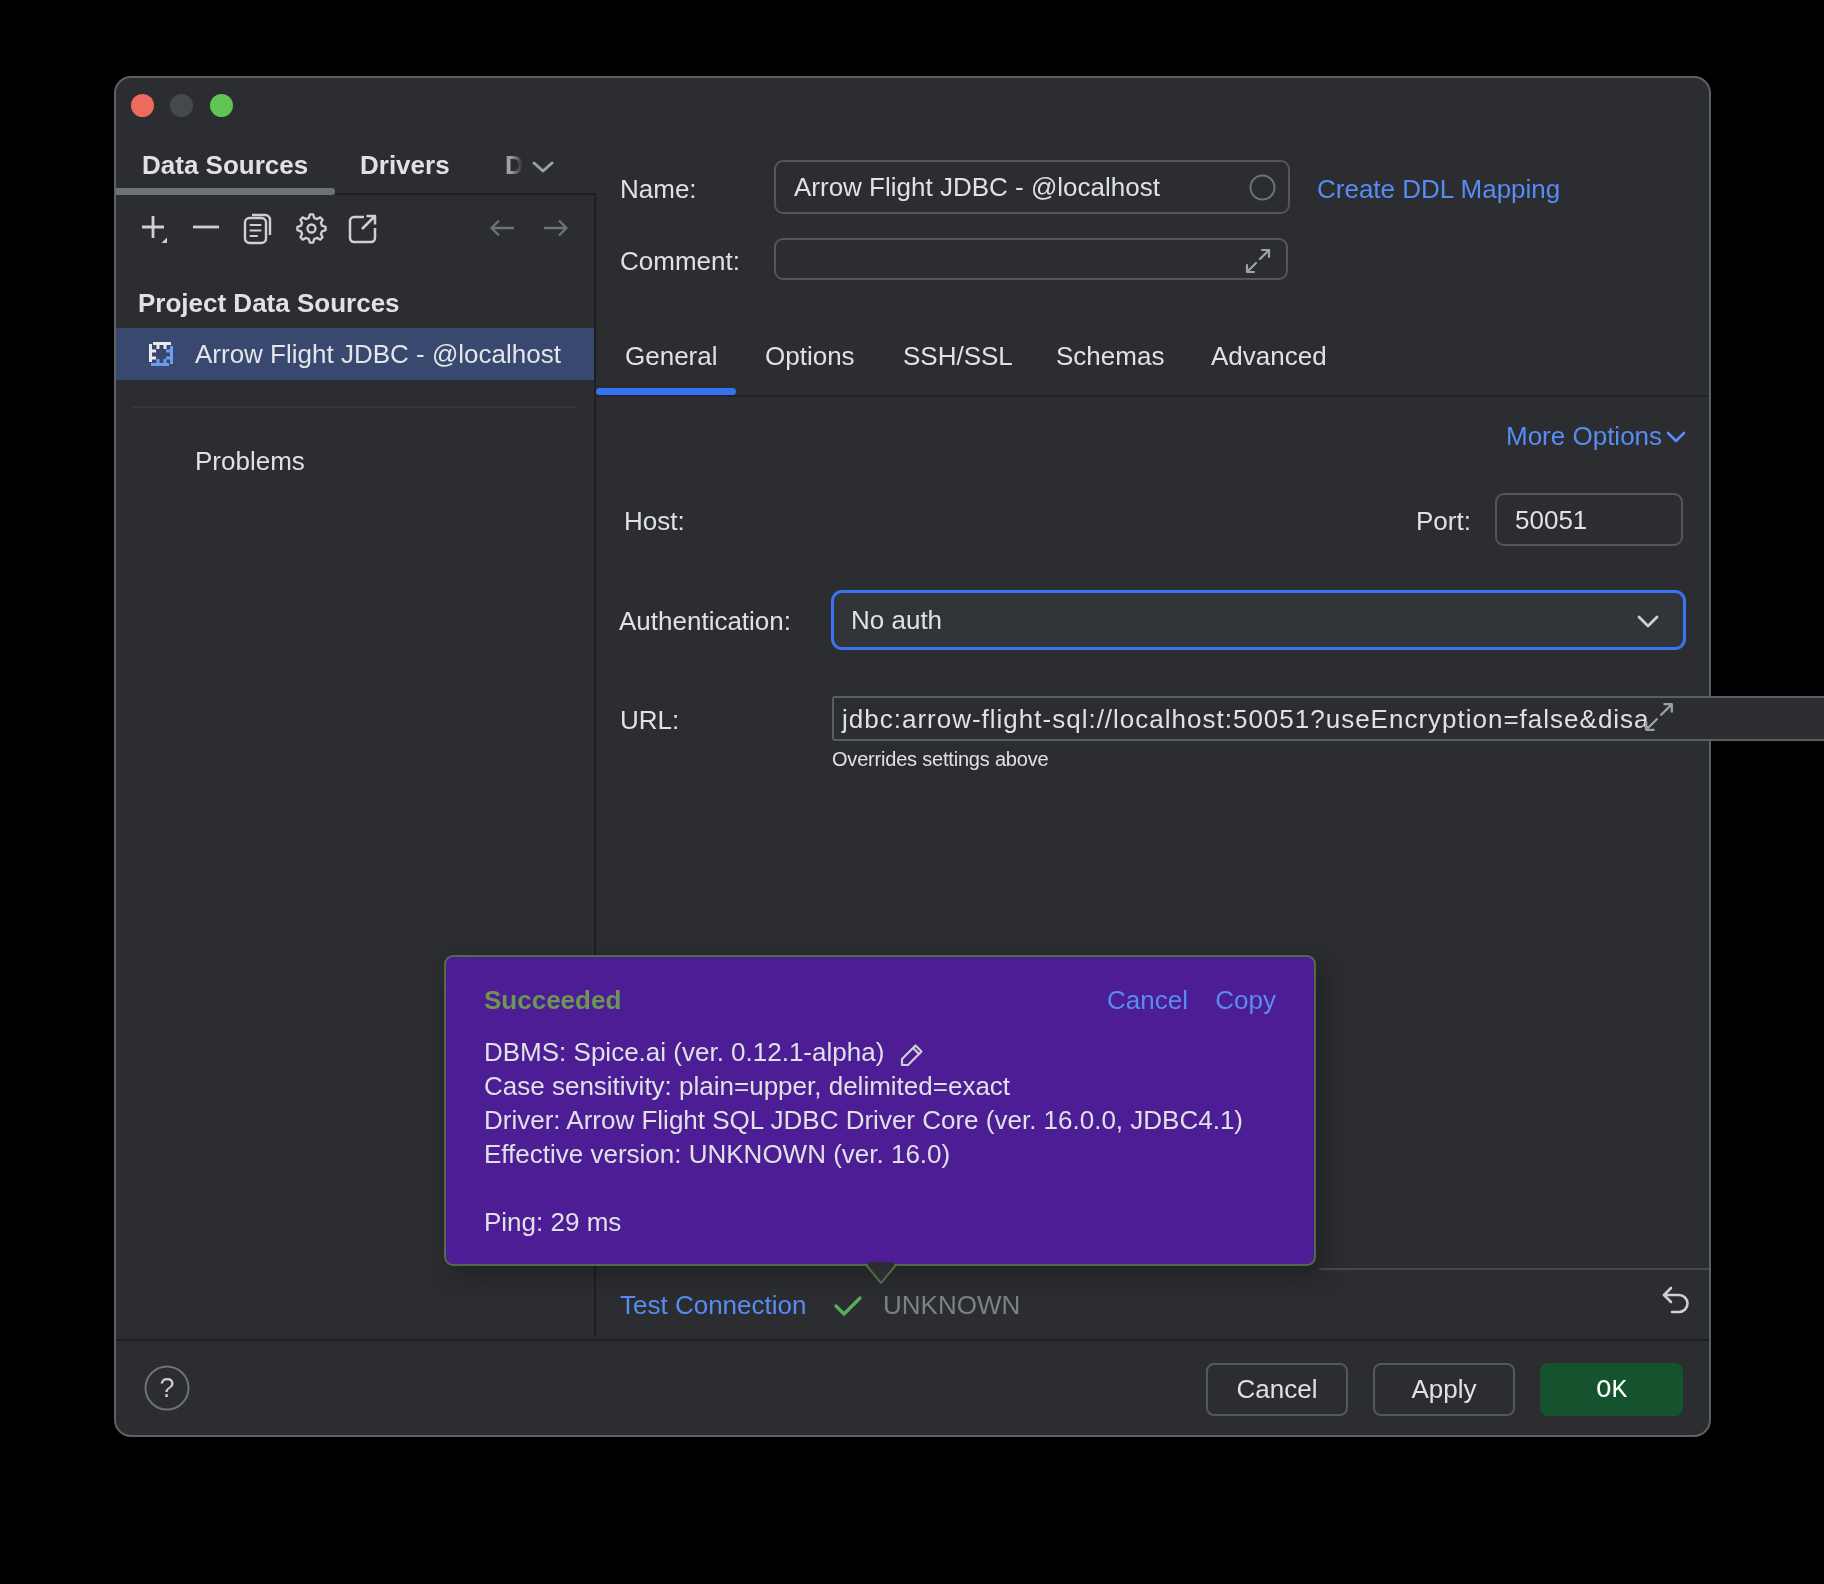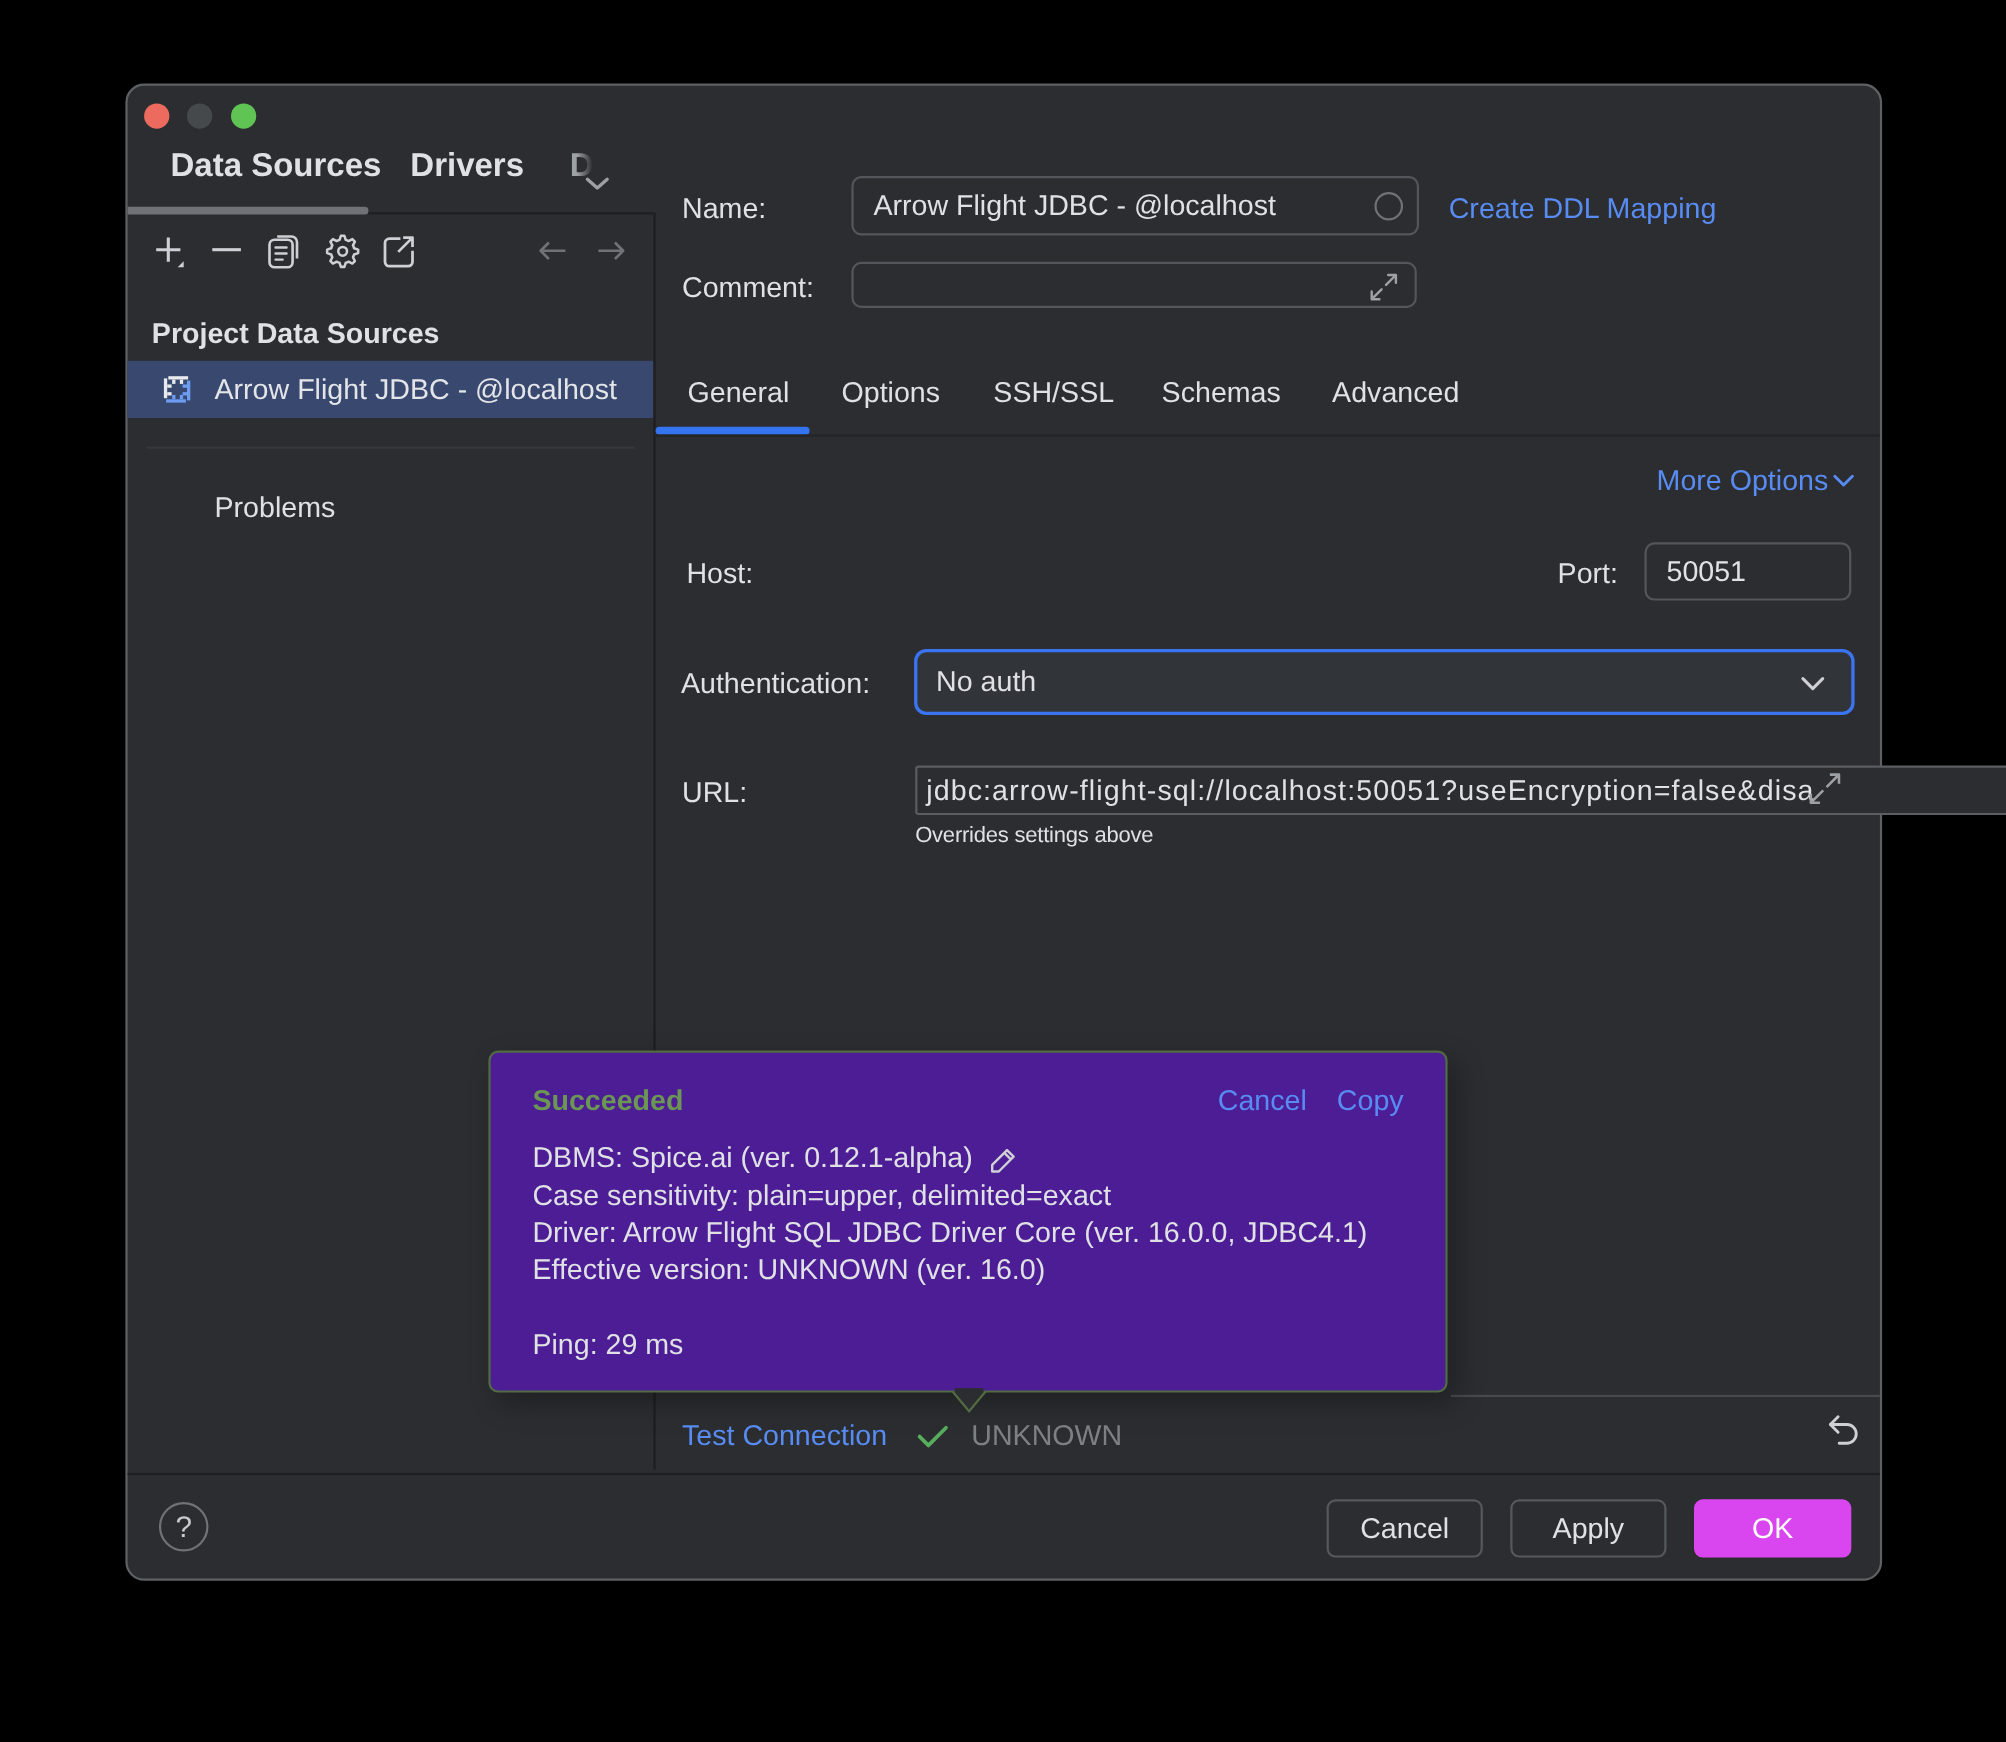--- a/index.html
+++ b/index.html
@@ -7,21 +7,21 @@
 body { font-family:"Liberation Sans", sans-serif; color:#dfe1e5; }
 #win {
   position:absolute; left:114px; top:76px; width:1597px; height:1361px;
   background:#2b2d30; border-radius:17px; border:2px solid #5e6163;
 }
 .tl { position:absolute; width:23px; height:23px; border-radius:50%; top:16px; }
 #title { position:absolute; left:0; right:0; top:15px; text-align:center;
   font-size:26px; font-weight:bold; color:#a1a5ab; }
 
 #vsep { position:absolute; left:478px; top:115px; width:2px; bottom:99px; background:#1e1f22; }
-.hdrtab { position:absolute; font-size:30px; font-weight:bold; color:#dfe1e5; top:56px;margin-left:13px; }
+.hdrtab { position:absolute; font-size:26px; font-weight:bold; color:#dfe1e5; top:72px; }
 #tabline { position:absolute; left:0; top:110px; width:219px; height:7px; background:#6e7175; border-radius:0 4px 4px 0; }
 #tabline2 { position:absolute; left:219px; top:115px; width:259px; height:2px; background:#1e1f22; }
 #projhdr { position:absolute; left:22px; top:210px; font-size:26px; font-weight:bold; color:#dfe1e5; }
 #selrow { position:absolute; left:0; top:250px; width:478px; height:52px; background:#38486e; }
 #selrow .txt { position:absolute; left:79px; top:50%; transform:translateY(-50%); font-size:26px; color:#e3e5e9; }
 #listsep { position:absolute; left:17px; top:328px; width:444px; height:2px; background:#36383b; }
 #problems { position:absolute; left:79px; top:368px; font-size:26px; color:#dfe1e5; }
 
 .lbl { position:absolute; font-size:26px; color:#dfe1e5; }
 .link { color:#588cf3; }
@@ -29,21 +29,21 @@
 .inp .val { position:absolute; left:18px; top:50%; transform:translateY(-50%); font-size:26px; color:#dfe1e5; white-space:nowrap; }
 
 .ftab { position:absolute; font-size:26px; color:#dfe1e5; }
 #gentab-underline { position:absolute; left:480px; top:310px; width:140px; height:7px; background:#3574f0; border-radius:4px; }
 #tabsep { position:absolute; left:478px; top:317px; right:0; height:2px; background:#232428; }
 
 #statline { position:absolute; left:1203px; top:1190px; right:0; height:2px; background:#47494d; }
 #botsep { position:absolute; left:0; top:1261px; width:100%; height:2px; background:#1e1f22; }
 .btn { position:absolute; top:1285px; height:53px; border-radius:8px; border:2px solid #55585d;
   font-size:26px; color:#dfe1e5; display:flex; align-items:center; justify-content:center; }
-#okbtn { background:#d946ef; border:none; color:#fff; }
+#okbtn { background:#14532d; border:none; color:#fff;font-family:Liberation Mono, monospace; }
 
 #popup { position:absolute; left:328px; top:877px; width:872px; height:311px;
   background:#4c1d95; border:2px solid #516b42; border-radius:9px; box-shadow:8px 10px 26px rgba(0,0,0,0.28); }
 #popup .row1 { position:absolute; left:38px; top:28px; right:38px; font-size:26px; font-weight:bold; color:#6b9653; }
 #popup .plines { position:absolute; left:38px; top:78px; font-size:26px; line-height:34px; color:#dfe1e5; }
 svg.ic { position:absolute; overflow:visible; }
 </style>
 </head>
 <body>
 <div id="win">

